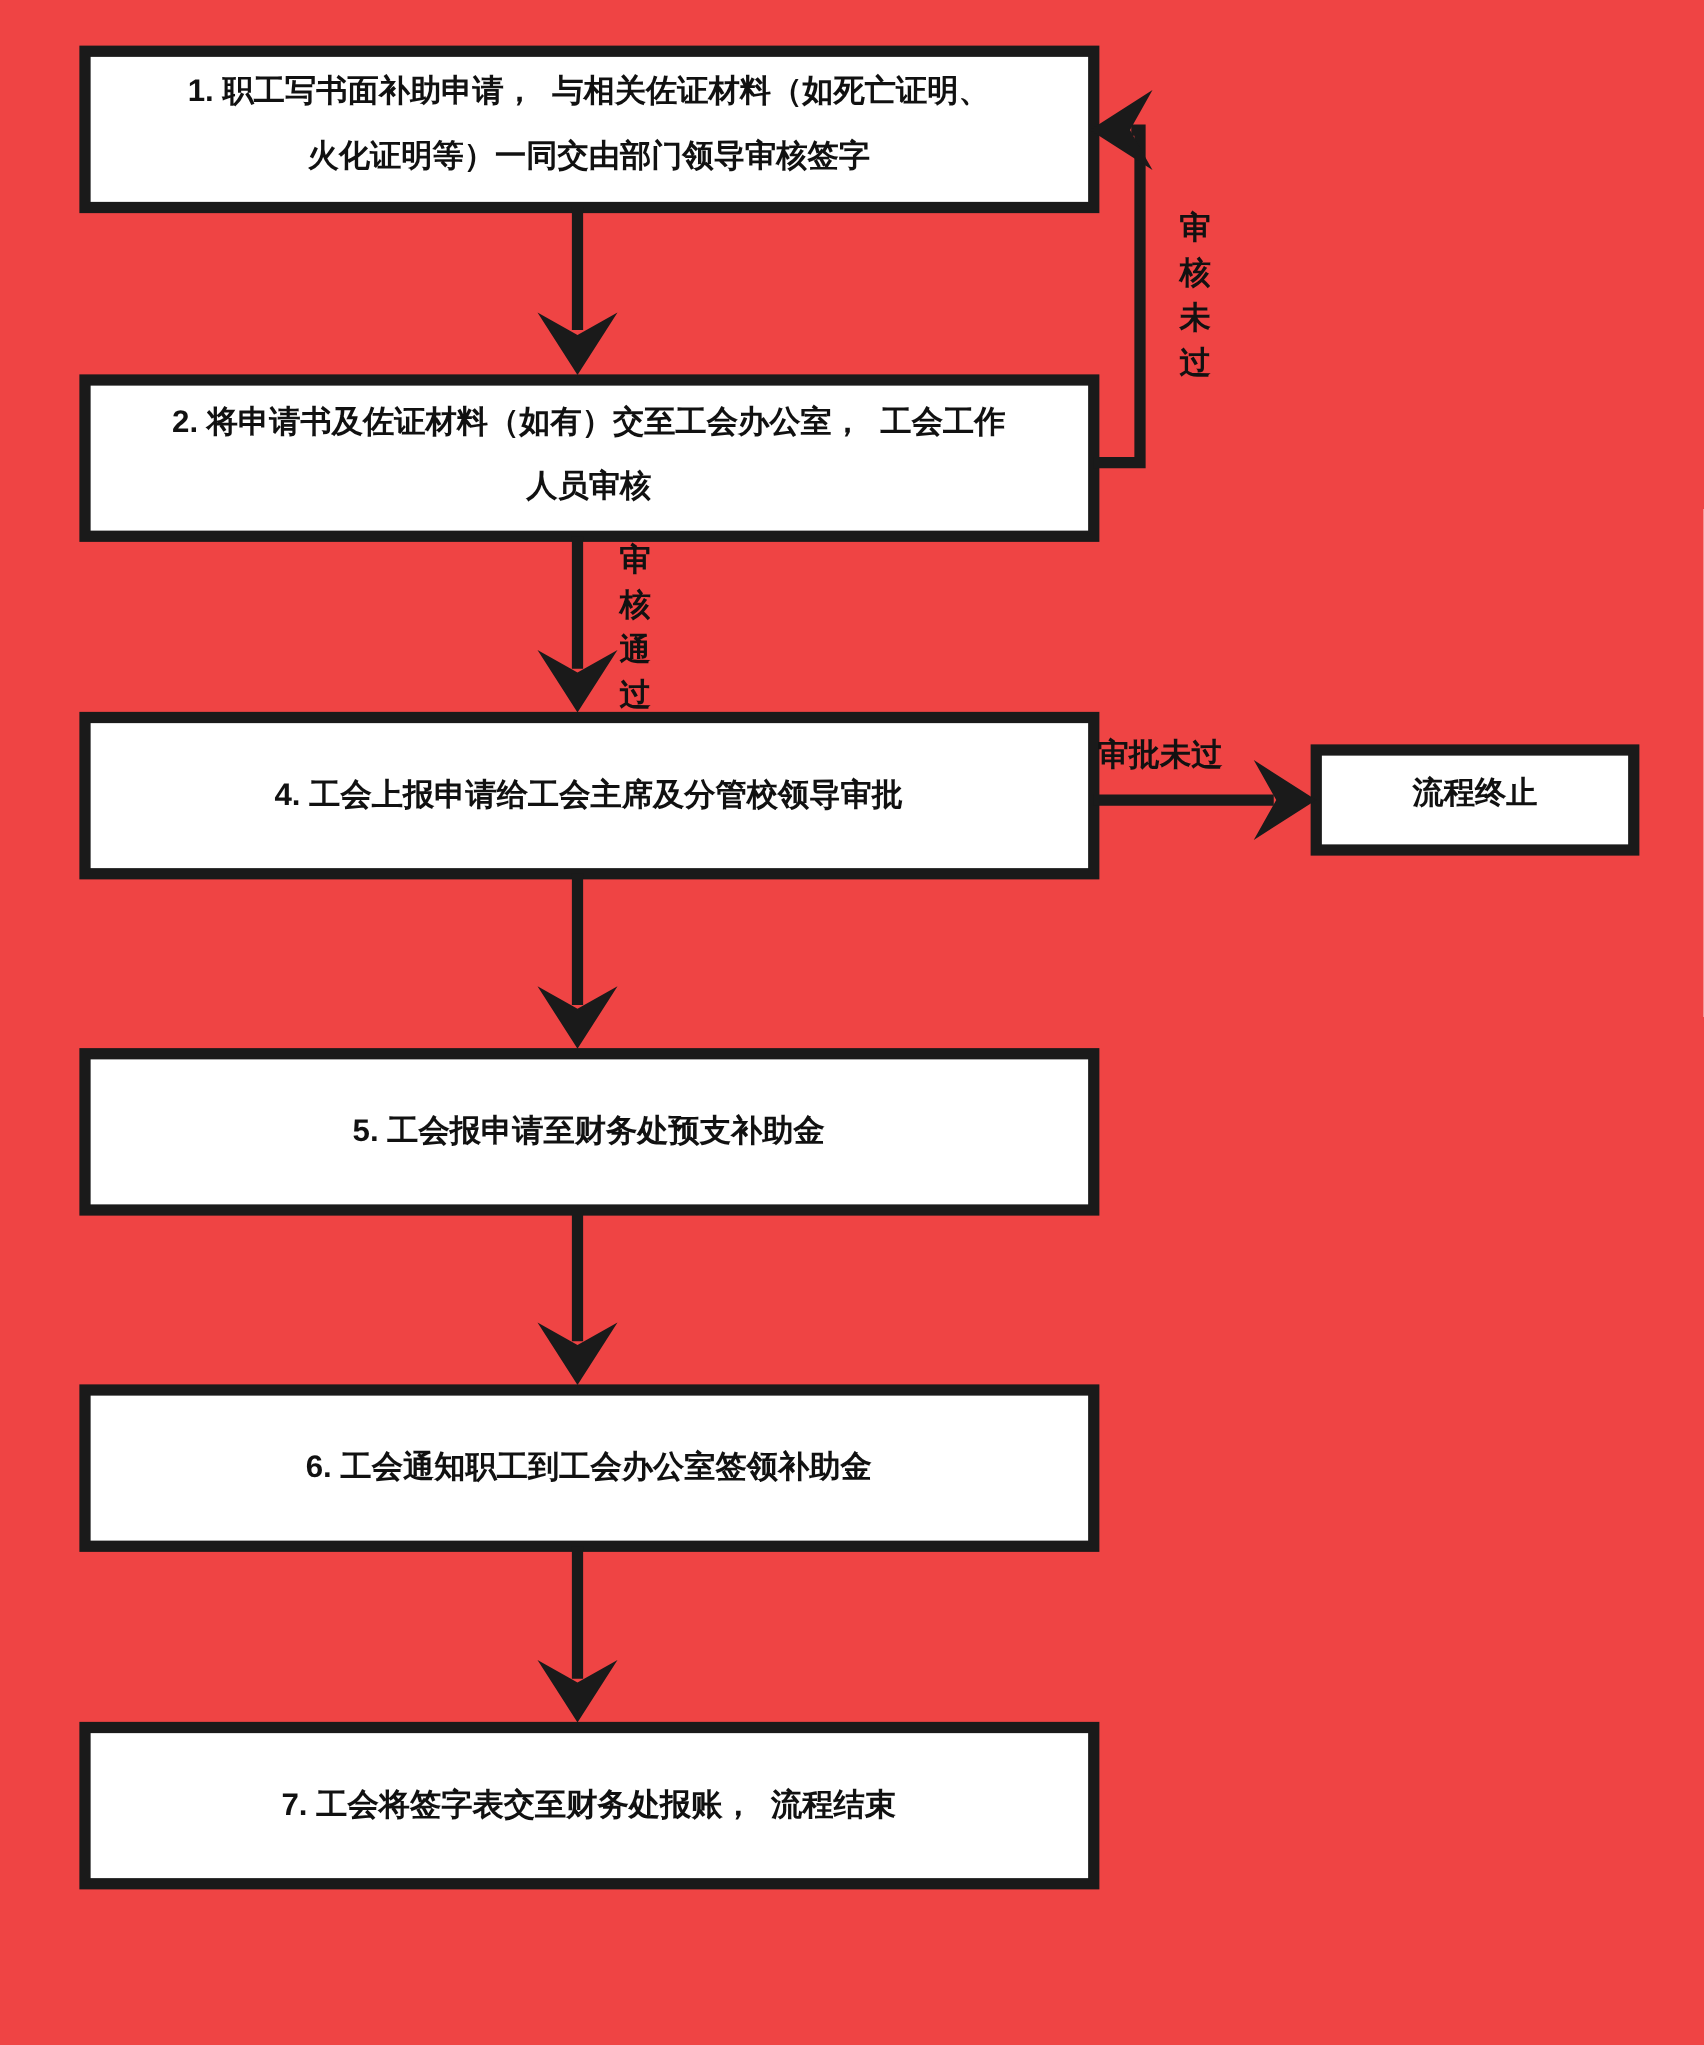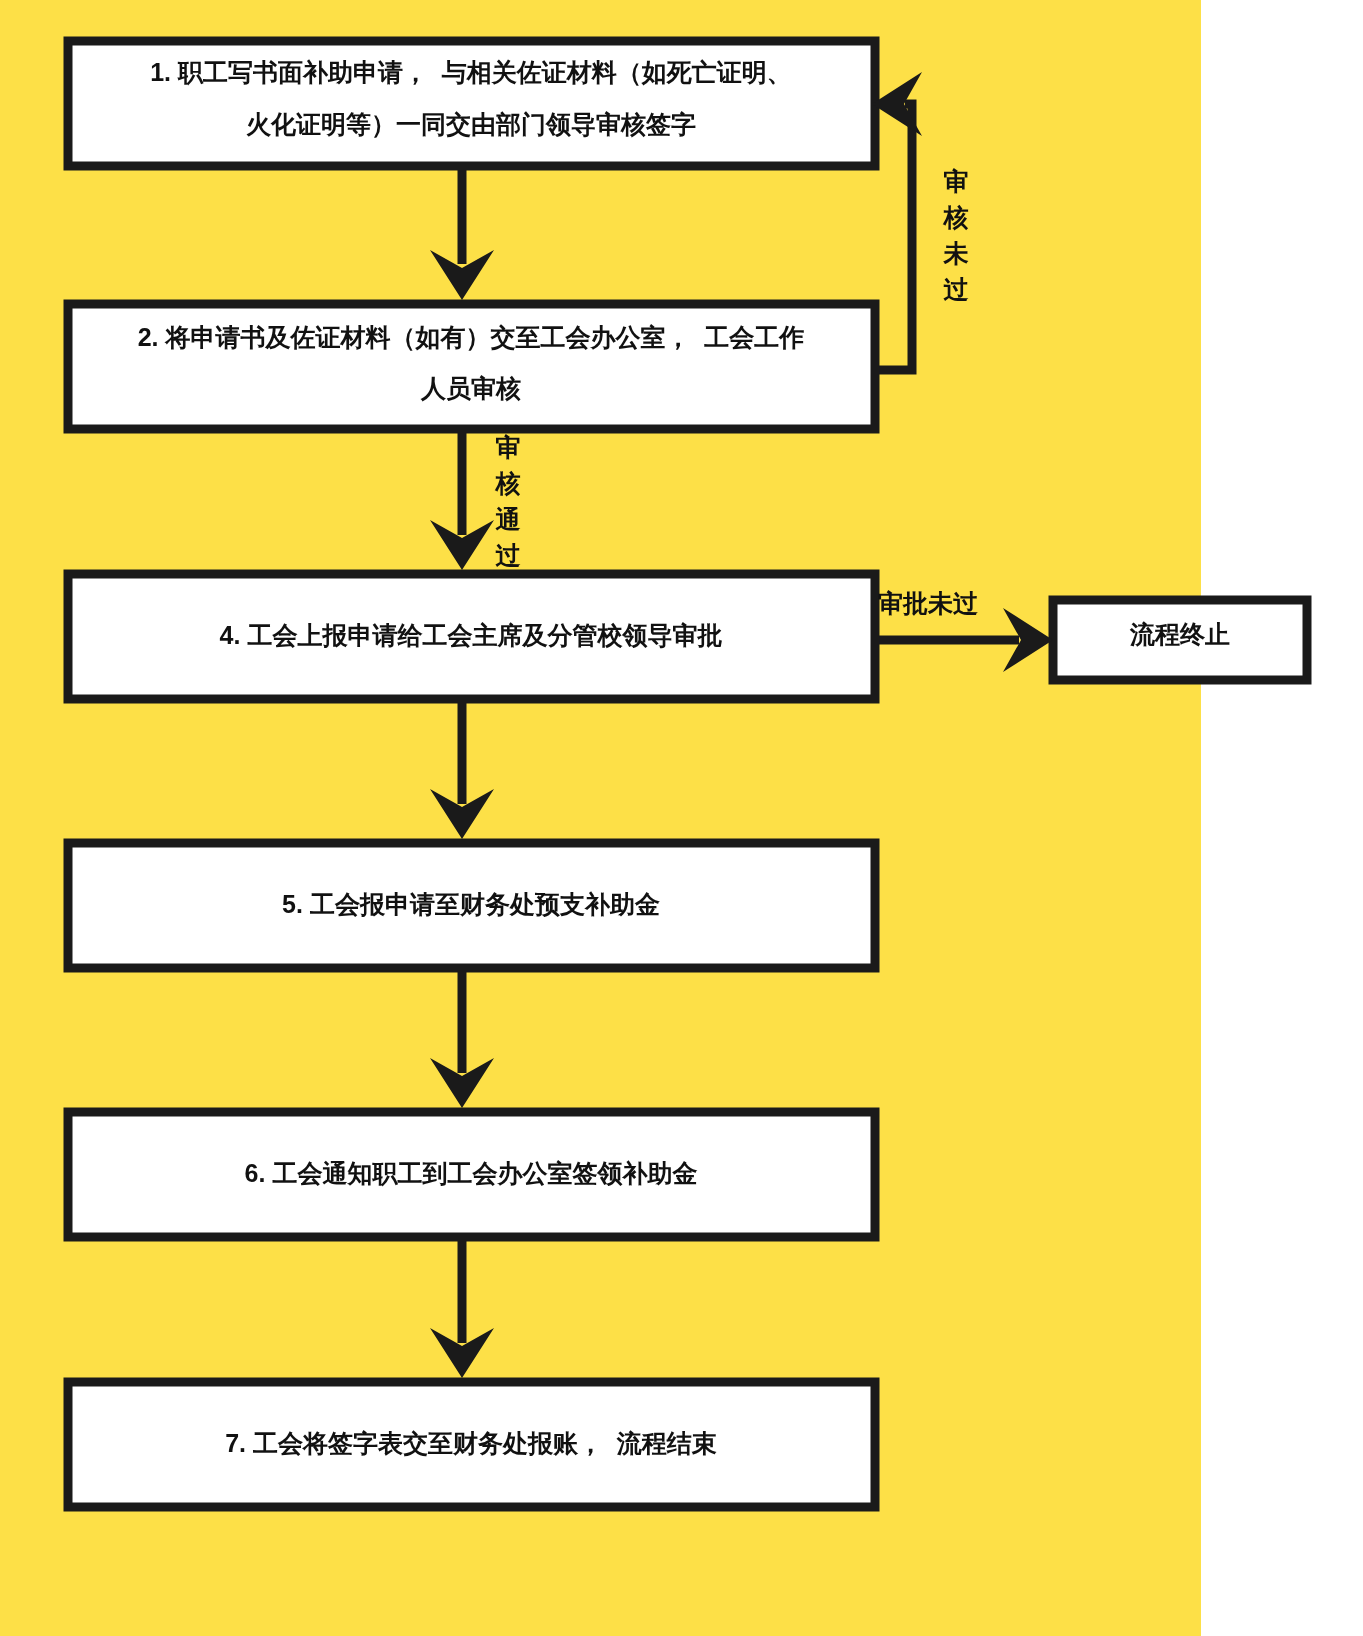--- a/index.html
+++ b/index.html
@@ -8,23 +8,23 @@
     background: #ffffff;
   }
   body {
     width: 1363px;
     height: 1636px;
     font-family: "Liberation Sans", "DejaVu Sans", sans-serif;
     overflow: hidden;
   }
   #flowchart-root {
     position: relative;
-    width: 1201px;
+    width: 1363px;
     height: 1636px;
-    background: #fde047;
+    background: #ef4444;
   }
   svg.chart-canvas {
     position: absolute;
     top: 0;
     left: 0;
     width: 1363px;
     height: 1636px;
     display: block;
   }
   .proc-box {

